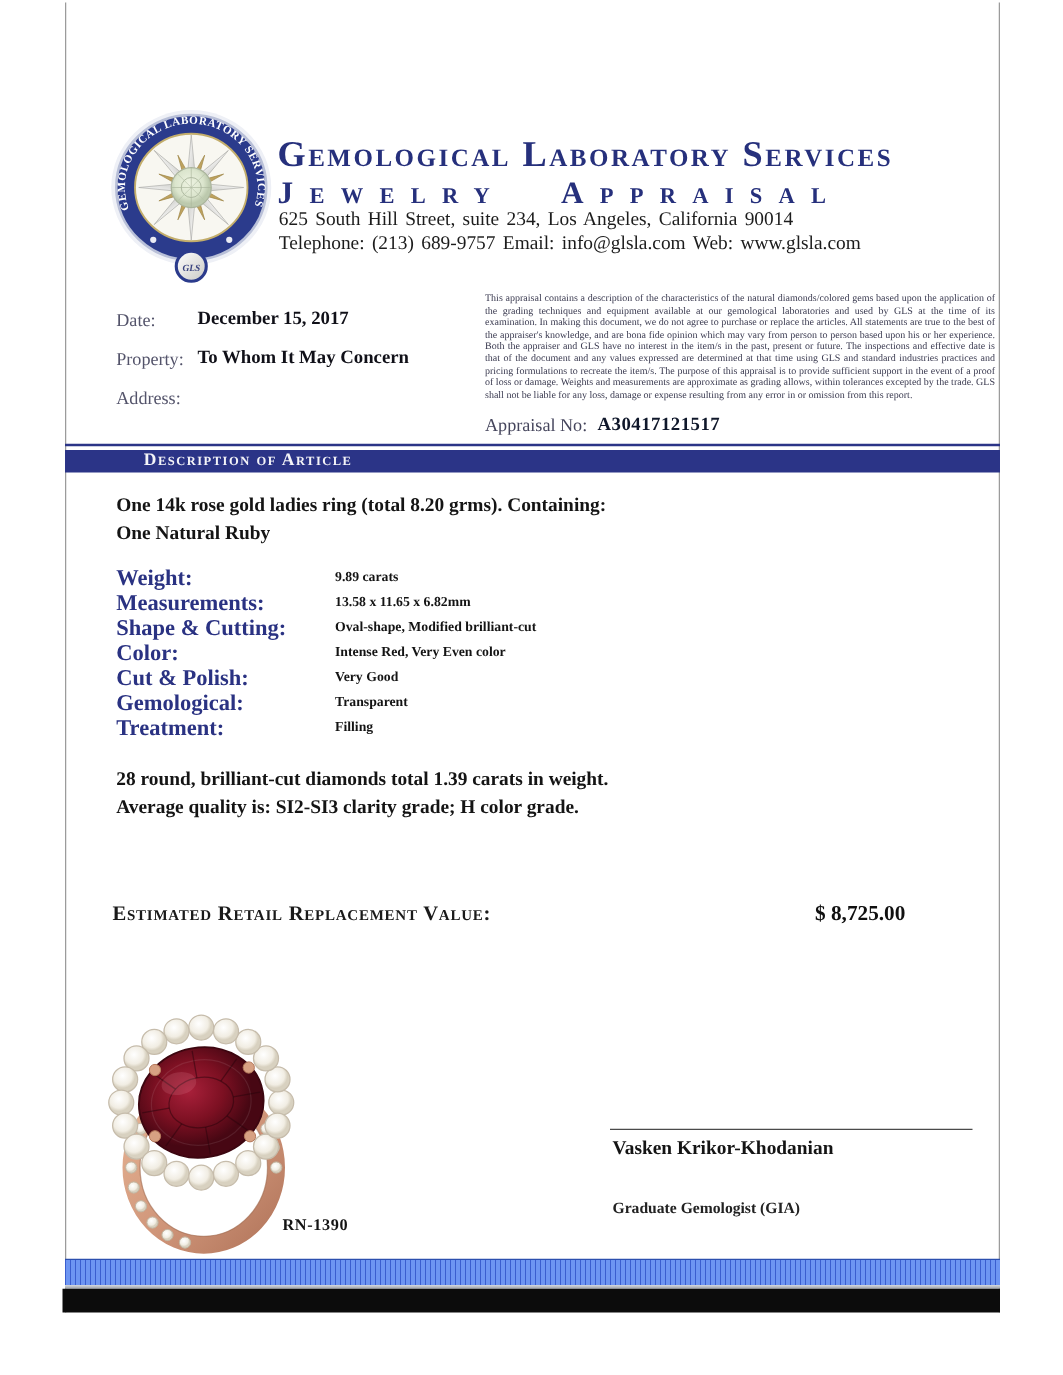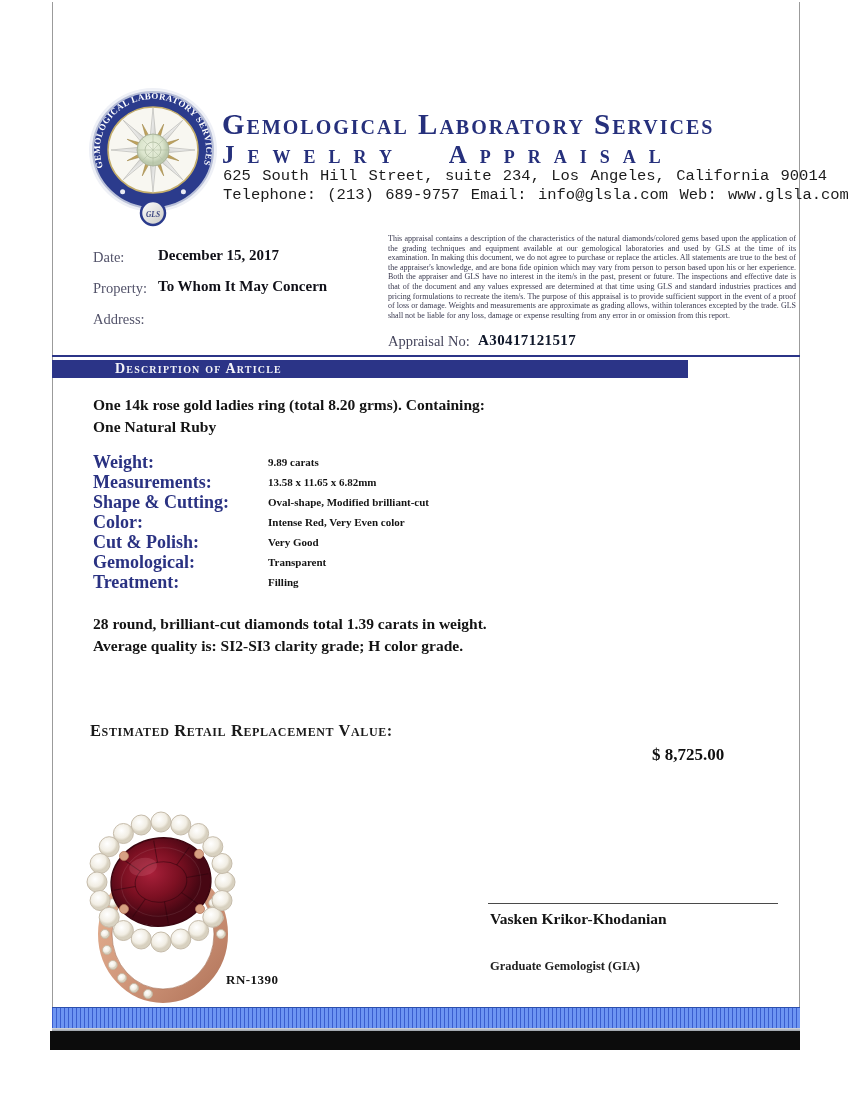--- a/index.html
+++ b/index.html
@@ -8,44 +8,44 @@
   .abs{position:absolute;}
 
   
   .edge-line{position:absolute;top:2px;height:1048px;width:1px;background:#9b9b9b;}
 
   
   .company{color:#26307c;font-variant:small-caps;font-weight:700;font-size:29px;
            letter-spacing:2px;white-space:nowrap;}
   .division{color:#26307c;font-variant:small-caps;font-weight:700;font-size:25px;
             letter-spacing:13px;word-spacing:26px;white-space:nowrap;}
-  .addr{font-size:15.5px;color:#1c1c1c;white-space:nowrap;word-spacing:2px;font-family:Liberation Mono, monospace;}
+  .addr{font-size:15.5px;color:#1c1c1c;white-space:nowrap;word-spacing:2px;}
 
   
   .meta-label{font-size:14.5px;color:#53536a;}
   .meta-value{font-size:15px;font-weight:700;color:#101018;}
   .disclaimer{width:408px;font-size:8px;line-height:9.6px;text-align:justify;
               color:#39394f;}
   .appraisal-label{font-size:14.5px;color:#45455c;}
   .appraisal-value{font-size:15px;font-weight:700;color:#0f172a;letter-spacing:.4px;}
 
   
   .rule-thin{position:absolute;left:52px;width:748px;height:2px;background:#2b3487;}
-  .band{position:absolute;left:52px;width:636px;height:18px;background:#2b3487;}
+  .band{position:absolute;left:52px;width:748px;height:18px;background:#2b3487;}
   .band-title{position:absolute;left:63px;top:1px;color:#f4f4f8;font-variant:small-caps;
               font-weight:700;font-size:14px;letter-spacing:1.2px;}
 
   .body-line{font-size:15.5px;font-weight:700;color:#141414;}
   .attr-grid{display:grid;grid-template-columns:175px auto;row-gap:0;}
   .attr-label{font-size:18px;font-weight:700;color:#2a3282;line-height:20px;}
   .attr-value{font-size:11px;font-weight:700;color:#141414;line-height:20px;}
 
   .value-label{font-variant:small-caps;font-weight:700;font-size:16.5px;color:#1a1a1a;
                letter-spacing:.6px;}
-  .value-amount{font-size:17px;font-weight:700;color:#101010;margin-top:24px;}
+  .value-amount{font-size:17px;font-weight:700;color:#101010;}
 
   .sig-line{position:absolute;left:488px;top:903px;width:290px;height:1px;background:#4a4a4a;}
   .sig-name{font-size:15.5px;font-weight:700;color:#141414;}
   .sig-title{font-size:12.5px;font-weight:700;color:#222;}
 
   .photo-caption{font-size:13px;font-weight:700;color:#141414;letter-spacing:.5px;}
 
   
   .stripe-band{position:absolute;left:52px;top:1007px;width:748px;height:20px;
     background:repeating-linear-gradient(90deg,#3a5ecf 0 1px,#6d95f2 1px 4px);

